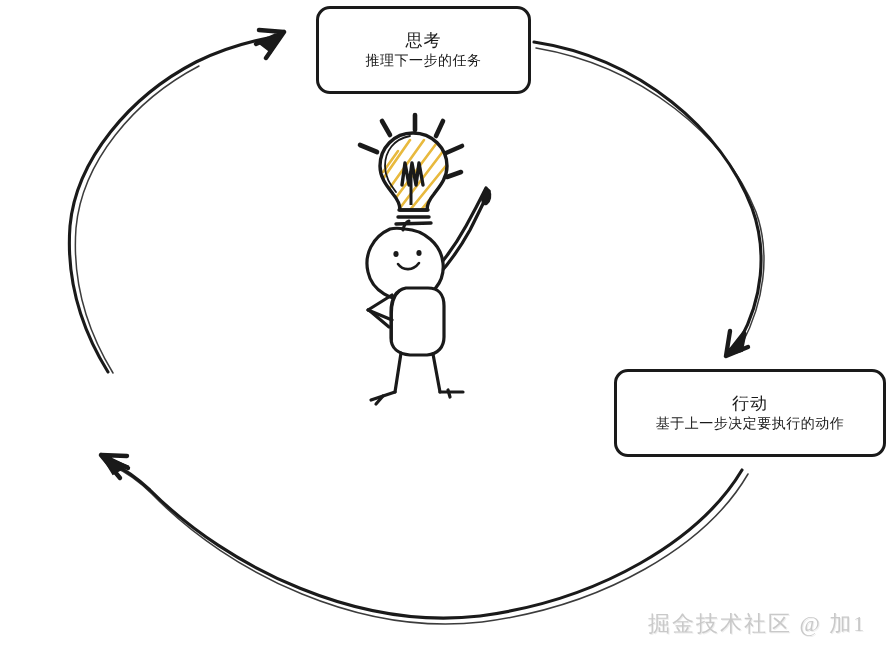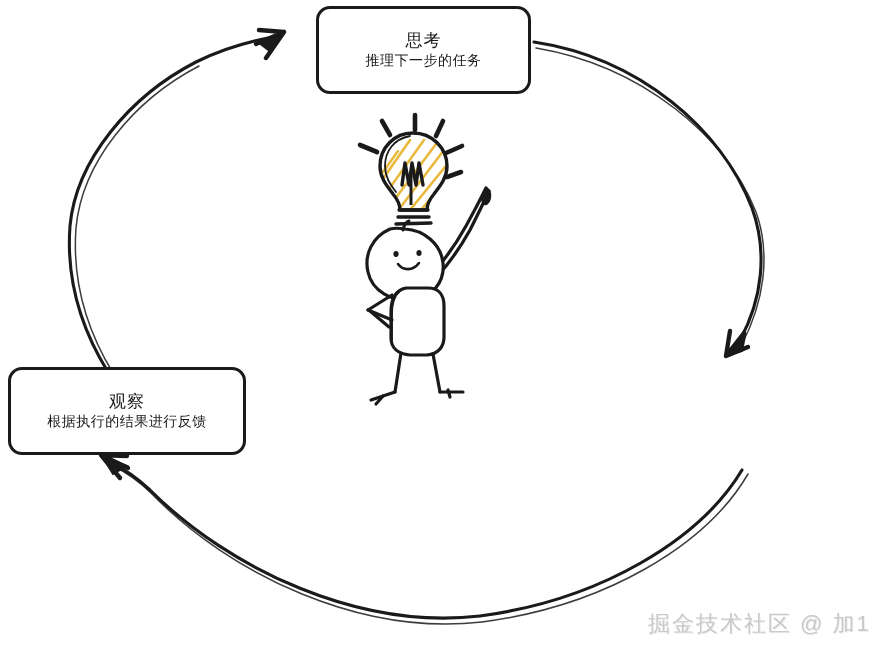--- a/index.html
+++ b/index.html
@@ -9,20 +9,21 @@
   }
   body {
     font-family: "Liberation Sans", "DejaVu Sans", sans-serif;
   }
   #canvas {
     position: relative;
     width: 893px;
     height: 662px;
     background: #ffffff;
     overflow: hidden;
+    font-family: Liberation Serif, serif;
   }
   #diagram-svg {
     position: absolute;
     left: 0;
     top: 0;
     width: 893px;
     height: 662px;
   }
   .node-box {
     position: absolute;
@@ -202,21 +203,21 @@
       </g>
 
     </g>
   </svg>
 
   <div class="node-box" id="node-think">
     <div class="node-title">思考</div>
     <div class="node-desc">推理下一步的任务</div>
   </div>
 
-
-  <div class="node-box" id="node-observe">
-    <div class="node-title">观察</div>
-    <div class="node-desc">根据执行的结果进行反馈</div>
+  <div class="node-box" id="node-act">
+    <div class="node-title">行动</div>
+    <div class="node-desc">基于上一步决定要执行的动作</div>
   </div>
 
+
   <div id="watermark">掘金技术社区 @ 加1</div>
 
 </div>
 
 </body></html>

